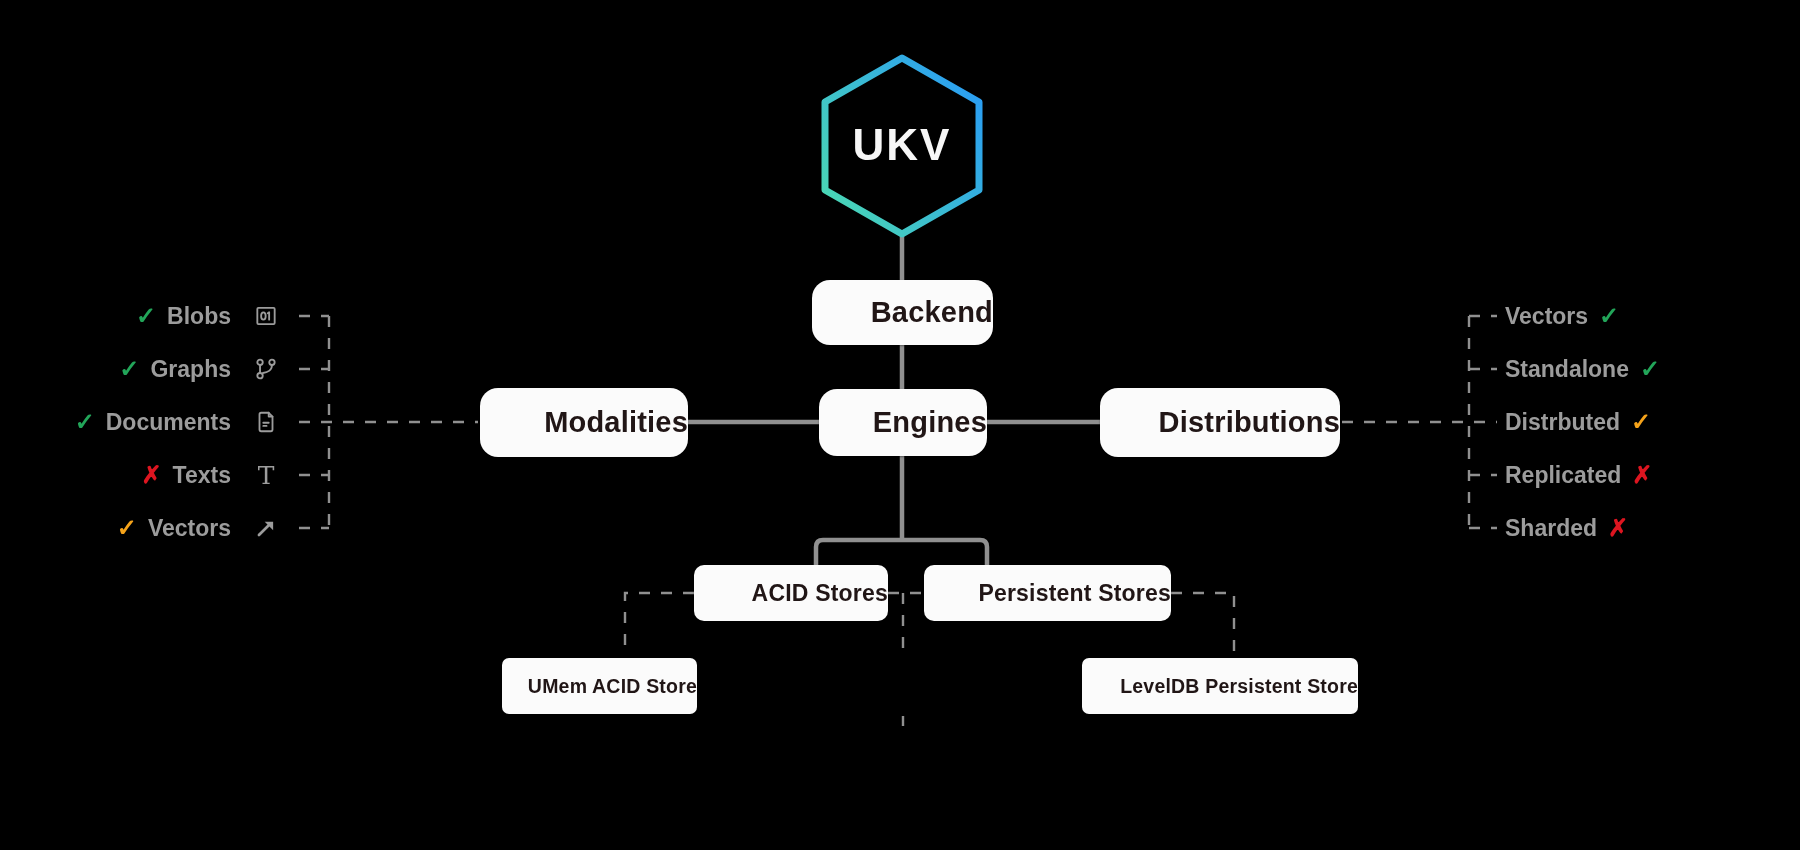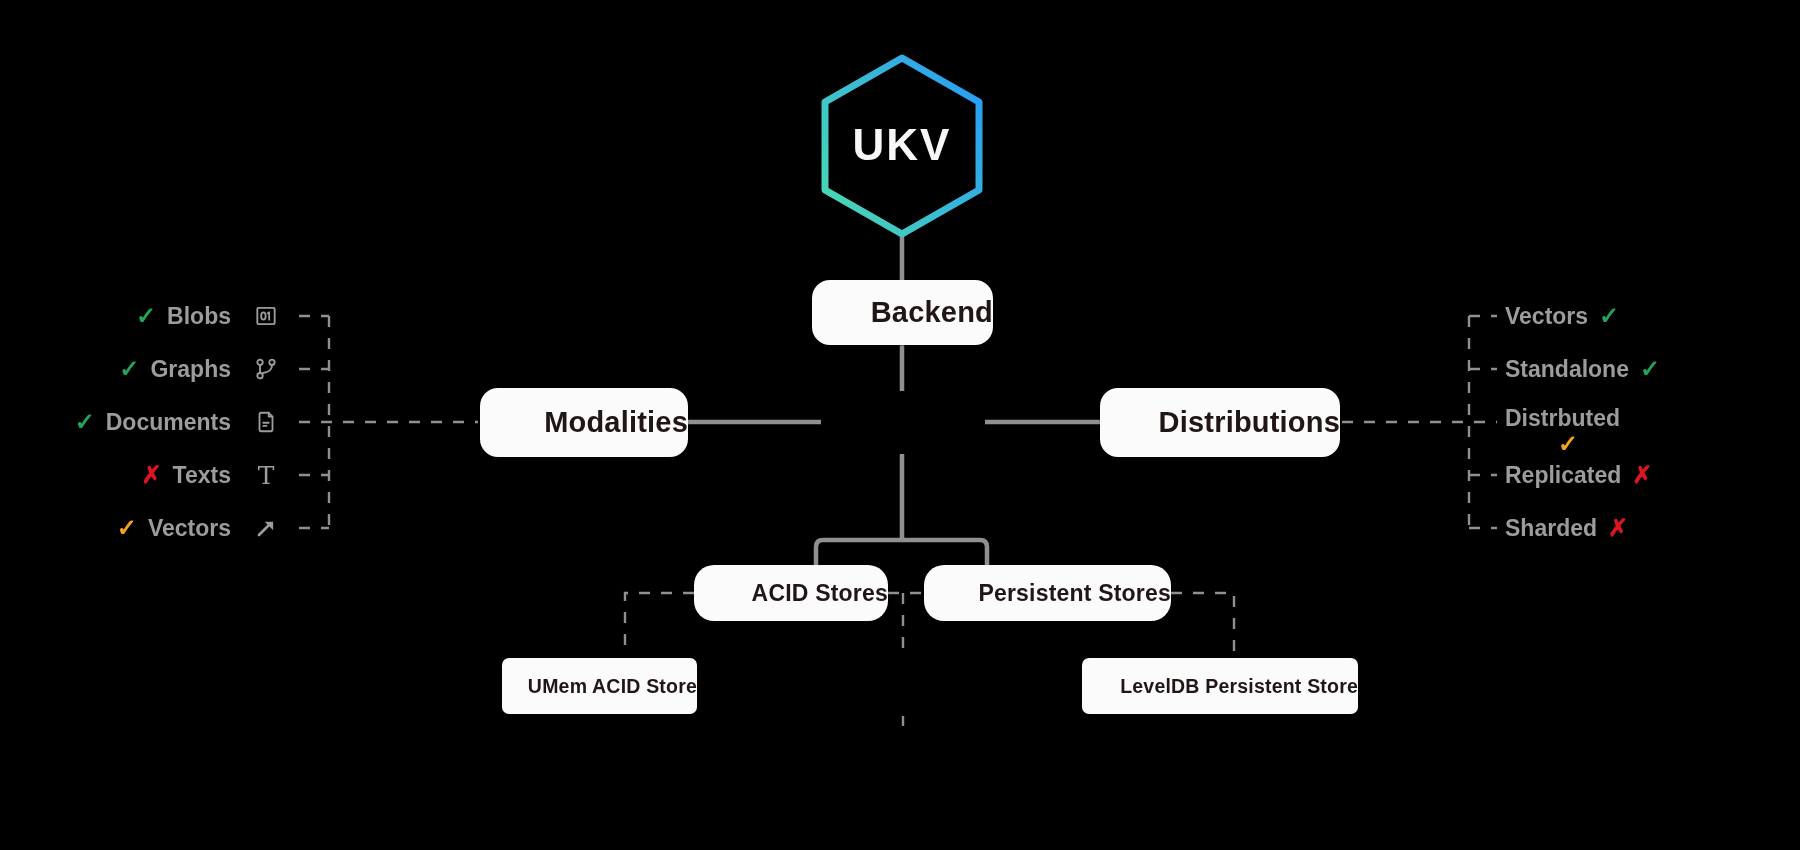--- a/index.html
+++ b/index.html
@@ -9,21 +9,21 @@
   }
   svg.overlay{position:absolute;left:0;top:0;width:1800px;height:850px;}
   .node{
     position:absolute;background:#fbfbfb;color:#211616;
     display:flex;align-items:center;justify-content:flex-end;
     border-radius:18px;font-weight:700;letter-spacing:.2px;
     box-shadow:0 1px 2px rgba(0,0,0,.4);
     white-space:nowrap;
   }
   .node.lvl1{font-size:29px;}
-  .node.lvl2{font-size:23px;border-radius:20px;}
+  .node.lvl2{font-size:23px;border-radius:10px;}
   .node.lvl3{font-size:19.5px;font-weight:600;border-radius:7px;}
   .logo-text{
     position:absolute;left:812px;top:120px;width:180px;text-align:center;
     color:#f7f7f7;font-size:44px;font-weight:700;letter-spacing:2px;
   }
   .feat-row{
     position:absolute;height:34px;display:flex;align-items:center;
     color:#9c9c9c;font-size:23px;font-weight:600;white-space:nowrap;
   }
   .feat-row.left{justify-content:flex-end;right:1512px;}
@@ -83,20 +83,23 @@
       <path d="M1171 593 L1234 593 L1234 656"></path>
     </g>
 
     <polygon points="902,58 979,102 979,190 902,234 825,190 825,102" fill="#000" stroke="url(#hexgrad)" stroke-width="7" stroke-linejoin="round"></polygon>
   </svg>
 
   <div class="logo-text">UKV</div>
 
   <div class="node lvl1" style="left:812px;top:280px;width:181px;height:65px;">
     <span>Backend</span>
+  </div>
+  <div class="node lvl1" style="left:819px;top:389px;width:168px;height:67px;">
+    <span>Engines</span>
   </div>
   <div class="node lvl1" style="left:480px;top:388px;width:208px;height:69px;">
     <span>Modalities</span>
   </div>
   <div class="node lvl1" style="left:1100px;top:388px;width:240px;height:69px;">
     <span>Distributions</span>
   </div>
 
   <div class="node lvl2" style="left:694px;top:565px;width:194px;height:56px;">
     <span>ACID Stores</span>
@@ -167,21 +170,21 @@
   </div>
 
   <div class="feat-row right" style="top:299px;">
     <span>Vectors</span>
     <span class="mark green">✓</span>
   </div>
   <div class="feat-row right" style="top:352px;">
     <span>Standalone</span>
     <span class="mark green">✓</span>
   </div>
-  <div class="feat-row right" style="top:405px;flex-direction:column;">
+  <div class="feat-row right" style="top:405px;">
     <span>Distrbuted</span>
     <span class="mark orange">✓</span>
   </div>
   <div class="feat-row right" style="top:458px;">
     <span>Replicated</span>
     <span class="mark red">✗</span>
   </div>
   <div class="feat-row right" style="top:511px;">
     <span>Sharded</span>
     <span class="mark red">✗</span>

